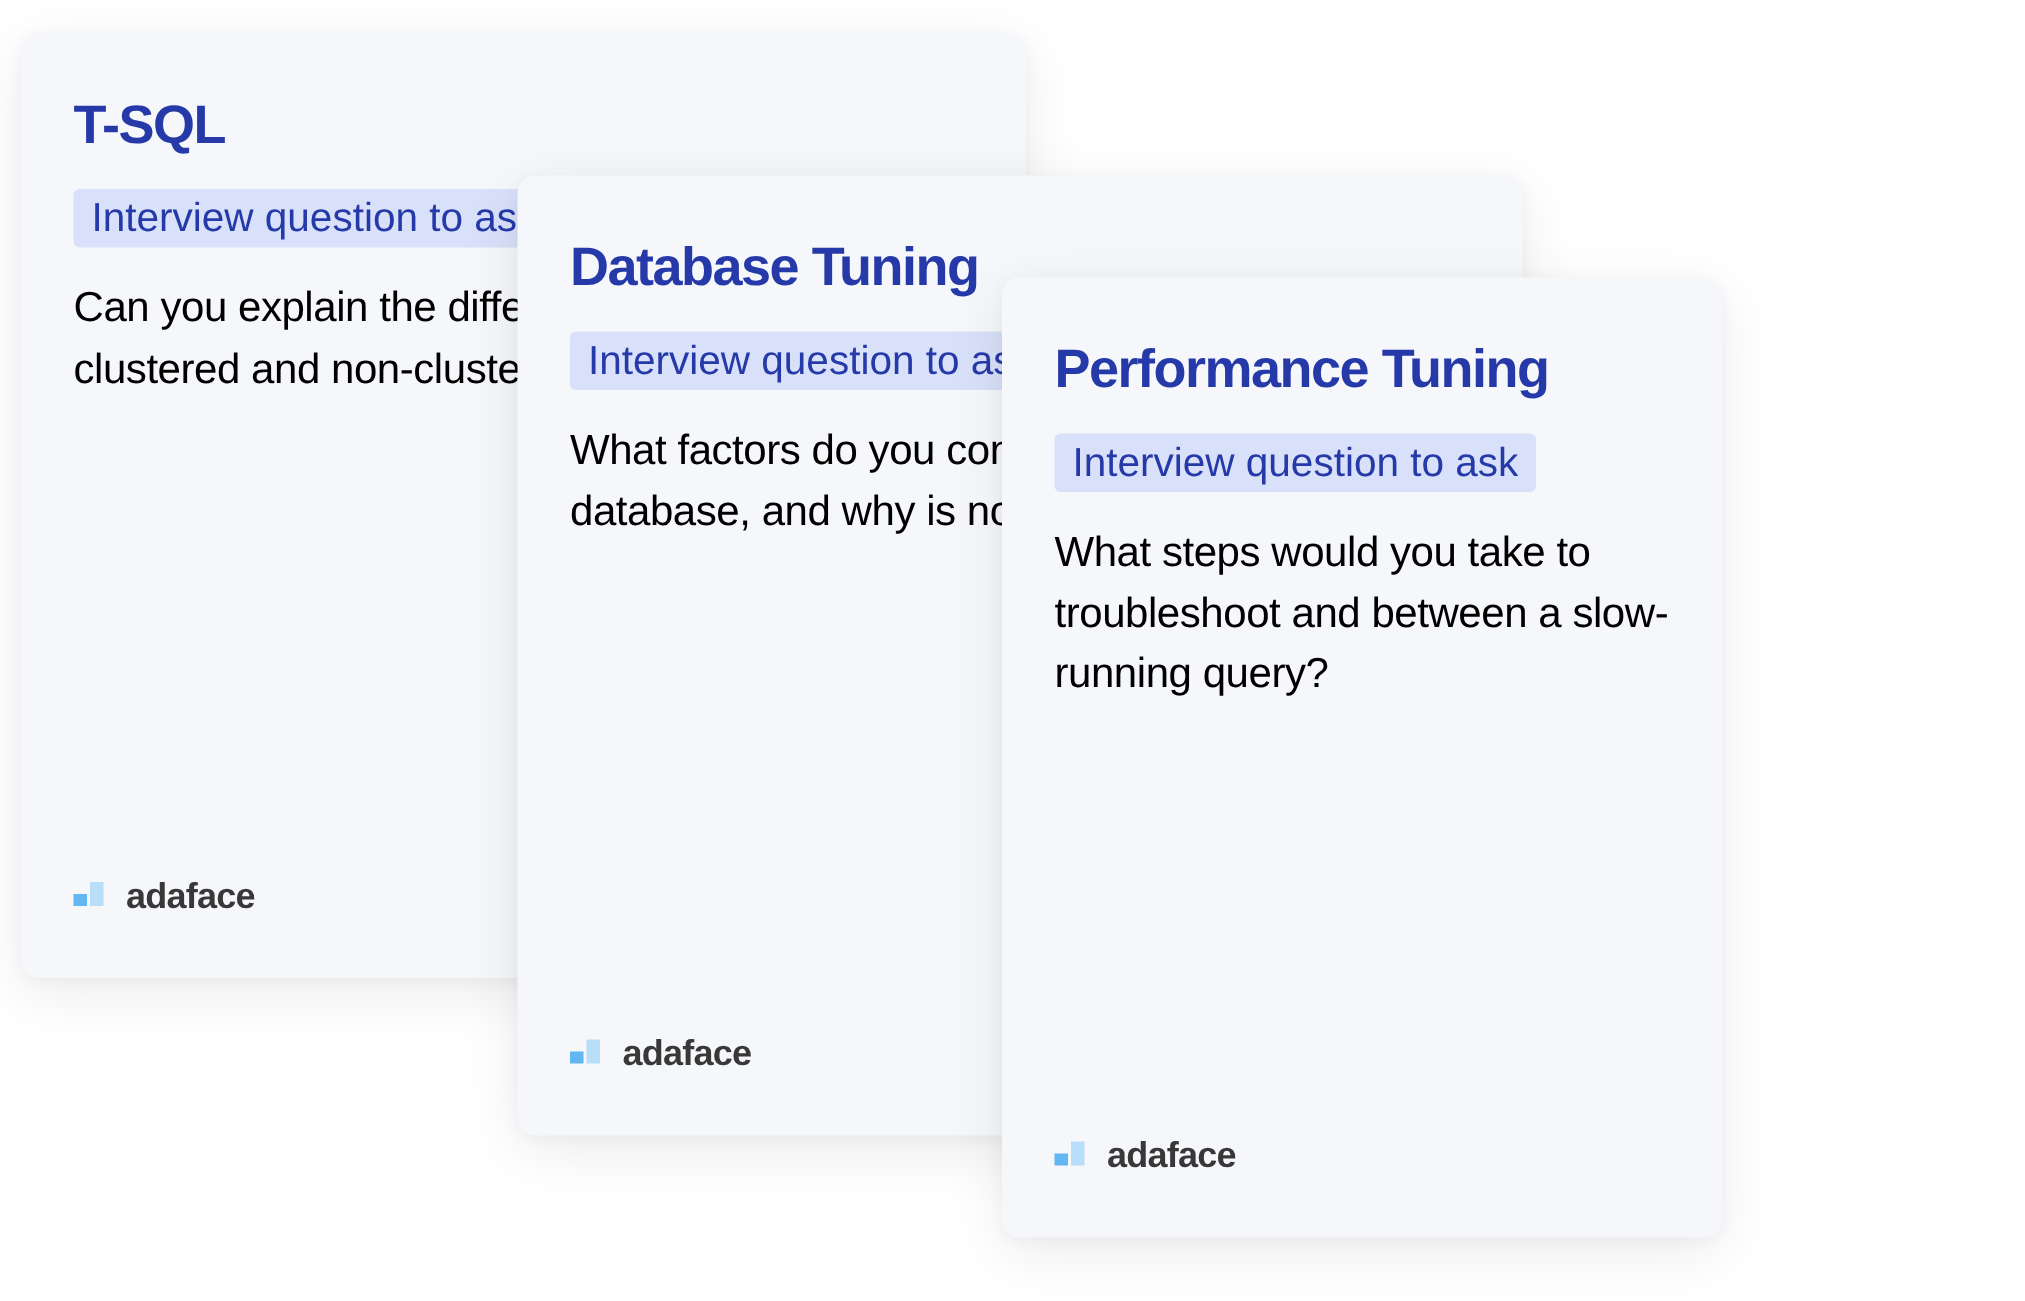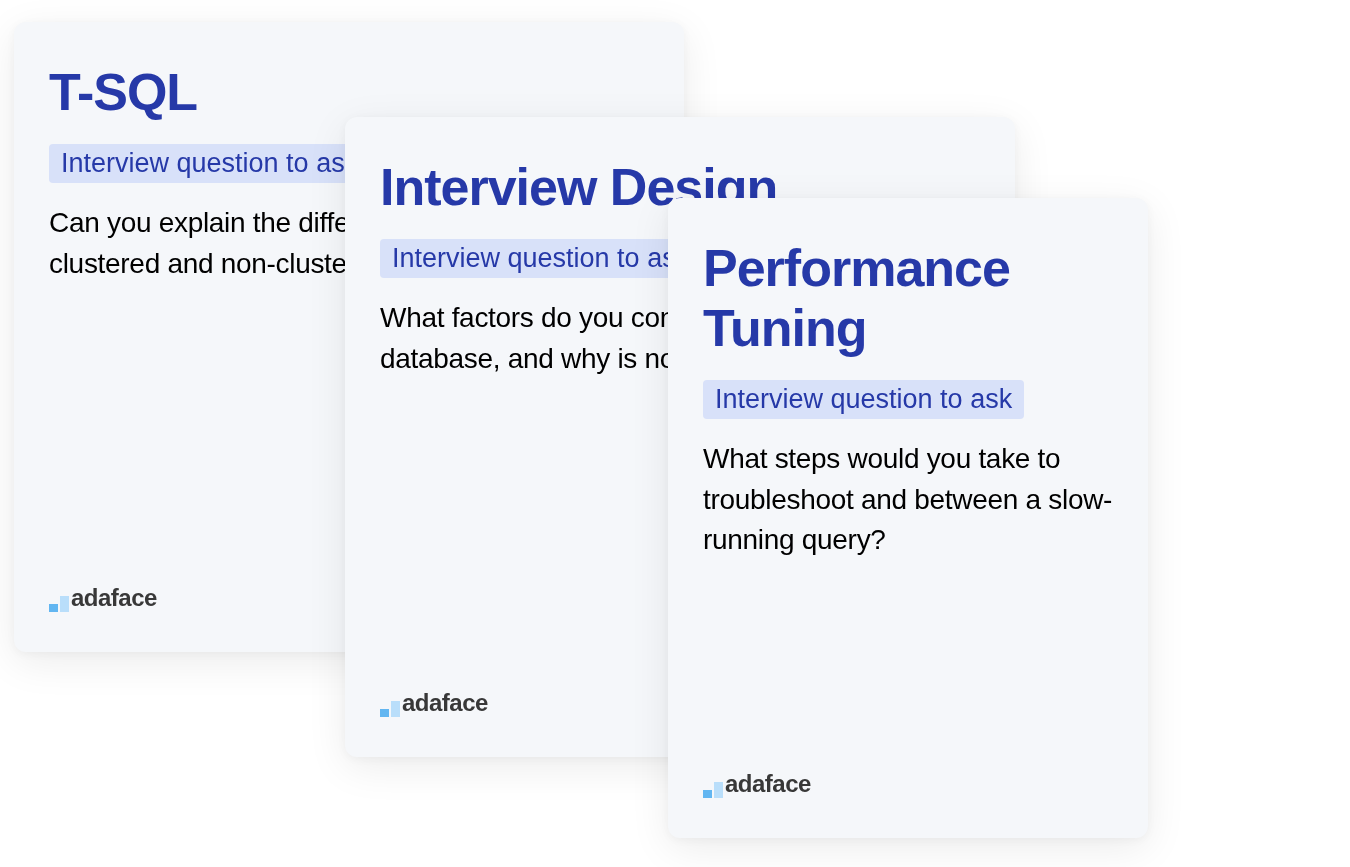--- a/index.html
+++ b/index.html
@@ -30,28 +30,28 @@
       z-index: 1;
     }
     .card-2 {
       top: 117px;
       left: 345px;
       width: 670px;
       height: 640px;
       z-index: 2;
     }
     .card-3 {
-      top: 198px;
+      top: 185px;
       left: 668px;
       width: 480px;
       height: 640px;
       z-index: 3;
     }
     .card-title {
-      font-size: 52px;
+      font-size: 36px;
       font-weight: 800;
       color: #2639a8;
       margin-bottom: 22px;
       letter-spacing: -1px;
     }
     .badge {
       display: inline-block;
       background: #d8e1f9;
       color: #2639a8;
       font-size: 27px;
@@ -65,22 +65,22 @@
       font-weight: 400;
       color: #000000;
       line-height: 1.45;
       letter-spacing: -0.3px;
     }
     .brand {
       position: absolute;
       bottom: 40px;
       left: 35px;
       display: flex;
-      align-items: flex-end;
-      gap: 0;
+      align-items: flex-start;
+      gap: 13px;
     }
     .brand-icon {
       width: 22px;
       height: 20px;
       position: relative;
     }
     .brand-icon .bar1 {
       position: absolute;
       left: 0;
       bottom: 0;
@@ -113,21 +113,21 @@
   <div class="brand">
     <div class="brand-icon">
       <div class="bar1"></div>
       <div class="bar2"></div>
     </div>
     <span class="brand-text">adaface</span>
   </div>
 </div>
 
 <div class="card card-2">
-  <h2 class="card-title">Interview Design</h2>
+  <h2 class="card-title">Database Tuning</h2>
   <div class="badge">Interview question to ask</div>
   <p class="question">What factors do you consider when normalizing a database, and why is normalization important?</p>
   <div class="brand">
     <div class="brand-icon">
       <div class="bar1"></div>
       <div class="bar2"></div>
     </div>
     <span class="brand-text">adaface</span>
   </div>
 </div>

